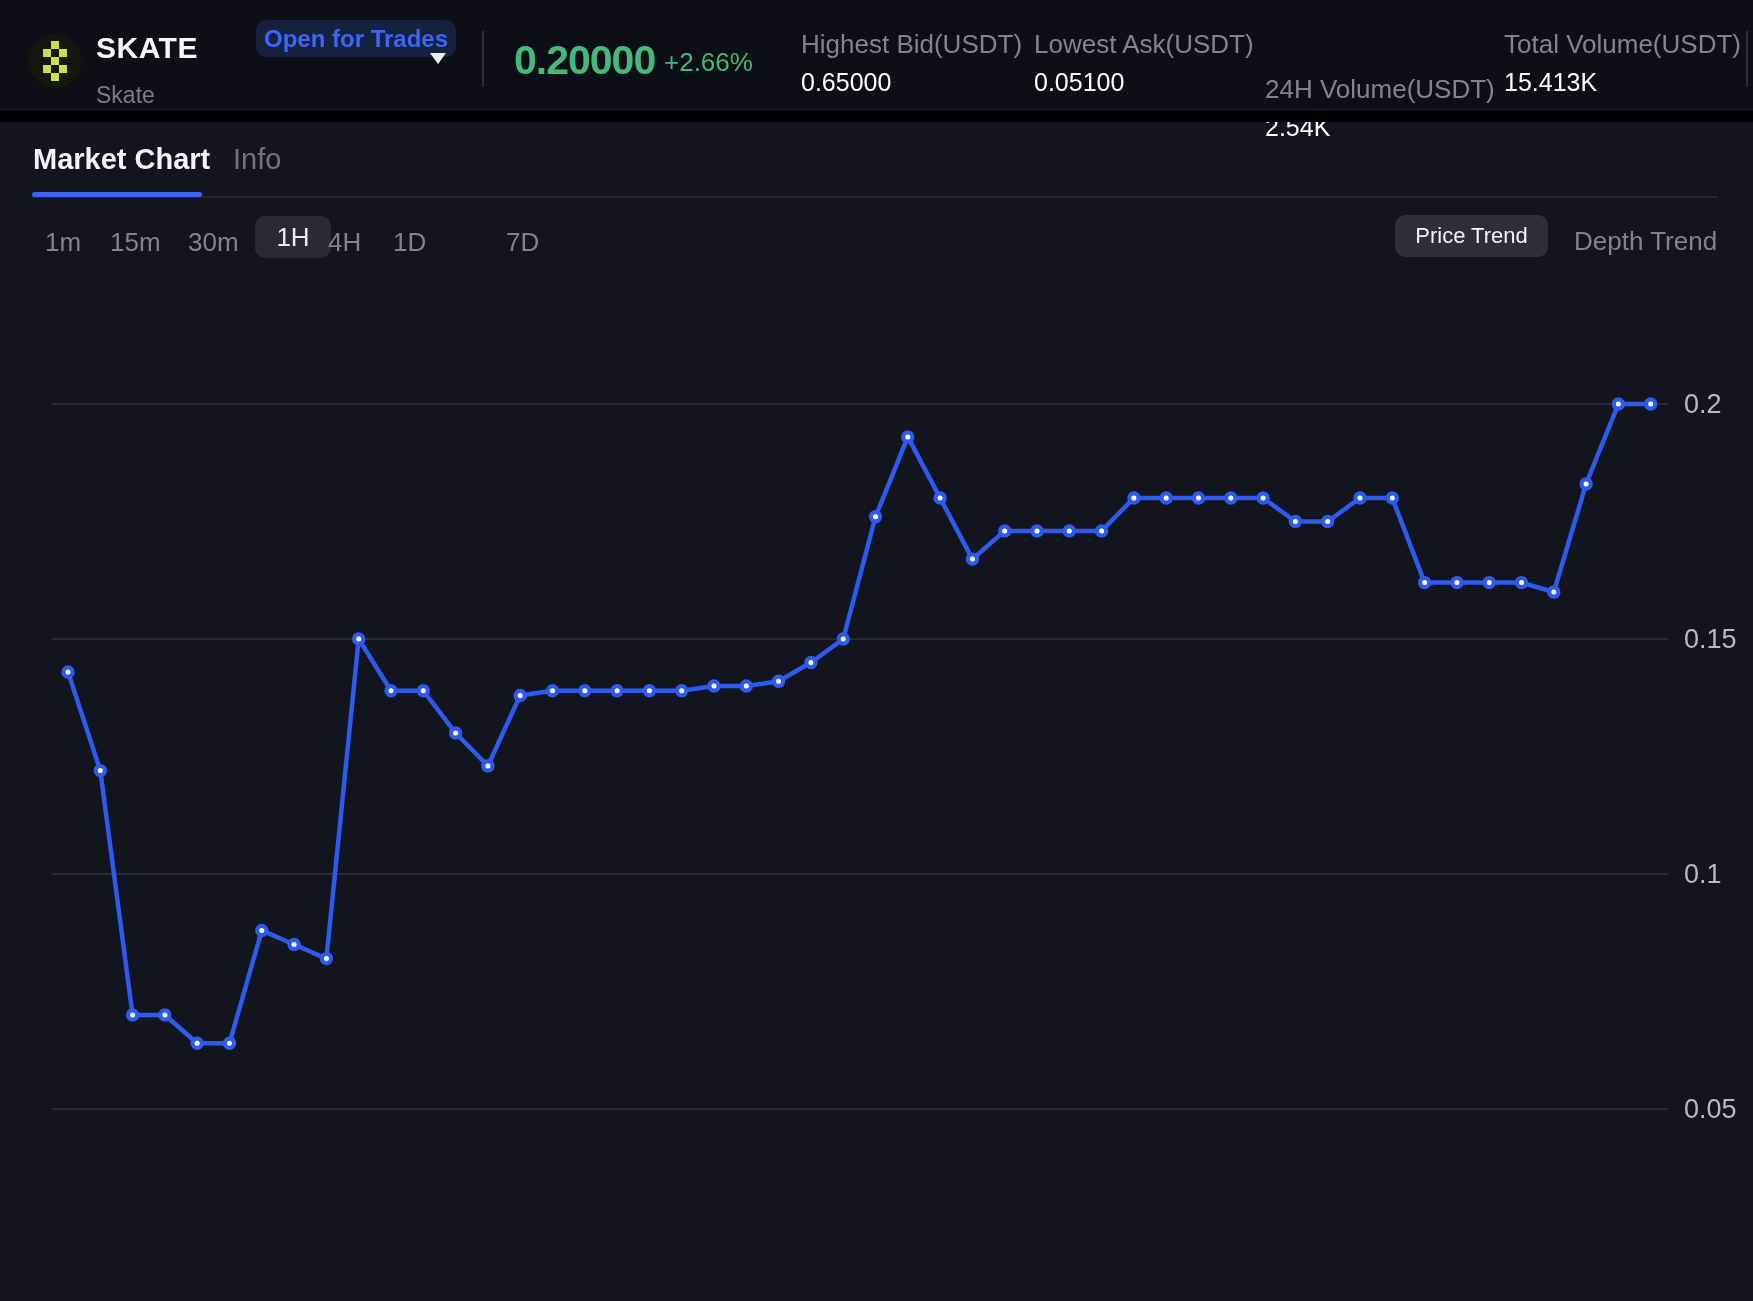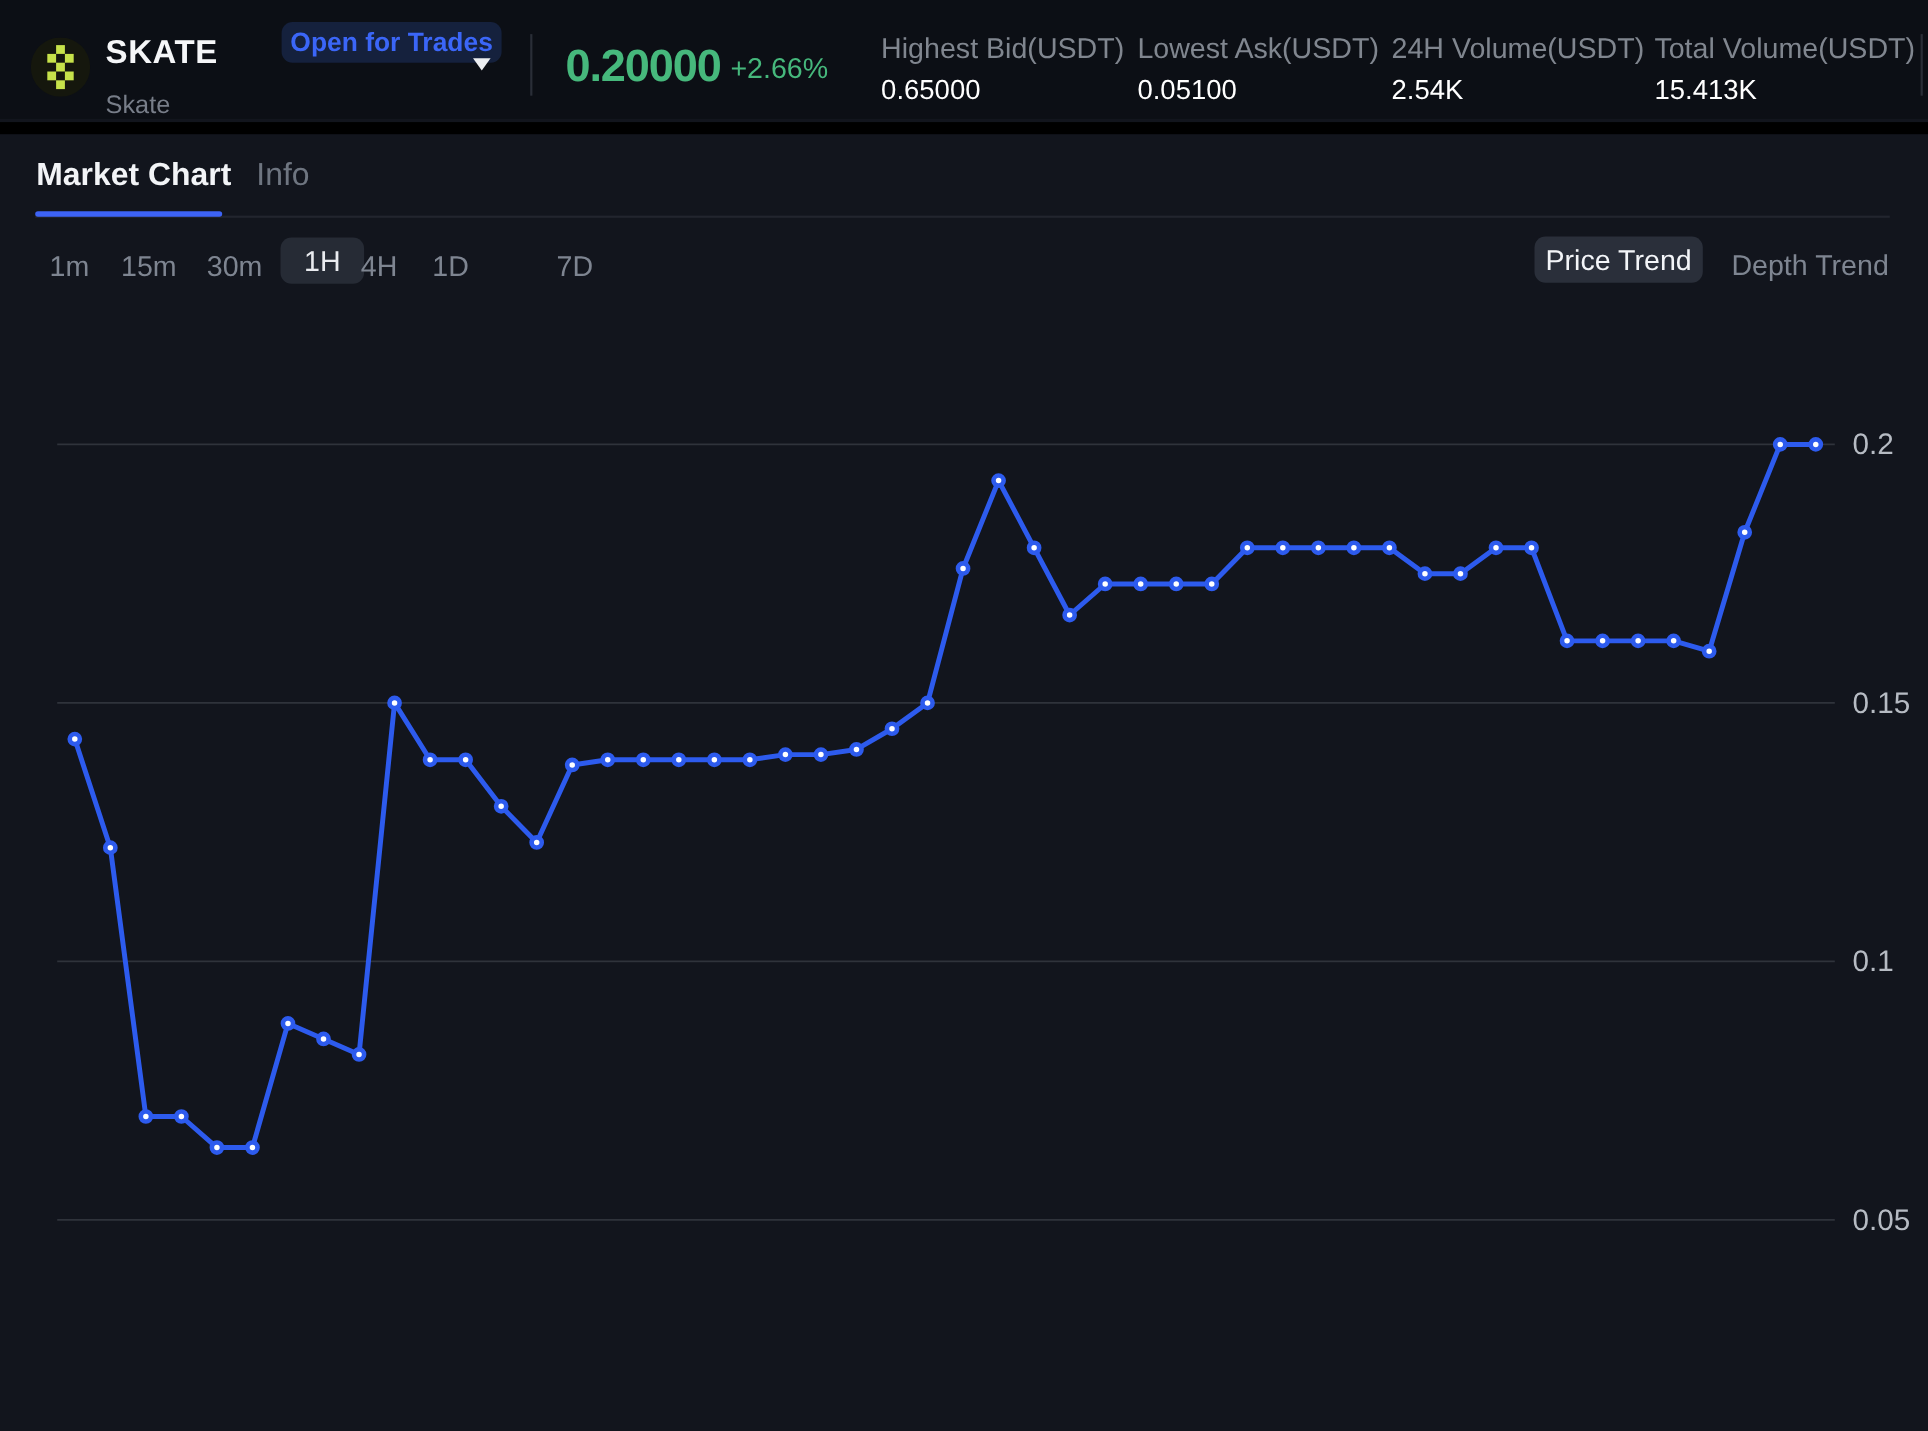--- a/index.html
+++ b/index.html
@@ -34,42 +34,42 @@
     border-left: 8px solid transparent; border-right: 8px solid transparent;
     border-top: 11px solid #ECEEF1;
   }
   .v-divider { width: 2px; background: #2A2E37; }
   #hdr-div1 { left: 482px; top: 31px; height: 56px; }
   #hdr-div2 { left: 1746px; top: 31px; height: 56px; }
   .price { left: 514px; top: 37px; font-size: 41px; font-weight: 700; color: #46B87C; letter-spacing: -1px; }
   .change { left: 664px; top: 47px; font-size: 26px; font-weight: 500; color: #46B87C; }
   .stat-label { top: 29px; font-size: 26px; color: #80868F; white-space: nowrap; }
   .stat-value { top: 68px; font-size: 25px; font-weight: 500; color: #FFFFFF; white-space: nowrap; }
-  .stat-0 { left: 801px; } .stat-1 { left: 1034px; } .stat-2 { left: 1265px; } .stat-3 { left: 1504px; }
+  .stat-0 { left: 801px; } .stat-1 { left: 1034px; } .stat-2 { left: 1265px; margin-top: 45px; } .stat-3 { left: 1504px; }
 
   
   .tab { top: 143px; font-size: 29px; z-index: 4; cursor: pointer; }
   #tab-market-chart { left: 33px; font-weight: 700; color: #F2F4F7; }
   #tab-info { left: 233px; font-weight: 400; color: #6E7580; }
   #tab-underline { left: 32px; top: 192px; width: 170px; height: 5px; border-radius: 3px; background: #3D63F6; z-index: 4; }
   #tab-divider { left: 32px; top: 196px; width: 1686px; height: 2px; background: #22252E; z-index: 3; }
 
   
   .tf { top: 227px; font-size: 26px; font-weight: 500; color: #7E8591; z-index: 4; cursor: pointer; }
   .tf-active-box {
     left: 255px; top: 216px; width: 76px; height: 42px; border-radius: 10px;
     background: #262B35; color: #E9EBEF; font-size: 26px; font-weight: 500;
     display: flex; align-items: center; justify-content: center; z-index: 4; cursor: pointer;
   }
   #tf-1m { left: 45px; } #tf-15m { left: 110px; } #tf-30m { left: 188px; }
   #tf-4h { left: 328px; } #tf-1d { left: 393px; } #tf-7d { left: 458px; margin-left: 48px; }
 
   .trend-btn {
     left: 1395px; top: 215px; width: 153px; height: 42px; border-radius: 10px;
-    background: #2A2F3A; color: #F3F5F8; font-size: 26px; font-weight: 500;
+    background: #2A2F3A; color: #F3F5F8; font-size: 22px; font-weight: 500;
     display: flex; align-items: center; justify-content: center; z-index: 4; cursor: pointer;
   }
   .depth-trend { left: 1574px; top: 226px; font-size: 26px; font-weight: 500; color: #7E8591; z-index: 4; cursor: pointer; }
 
   
   #chart-svg { position: absolute; left: 0; top: 0; z-index: 1; }
 </style>
 </head>
 <body>
 

